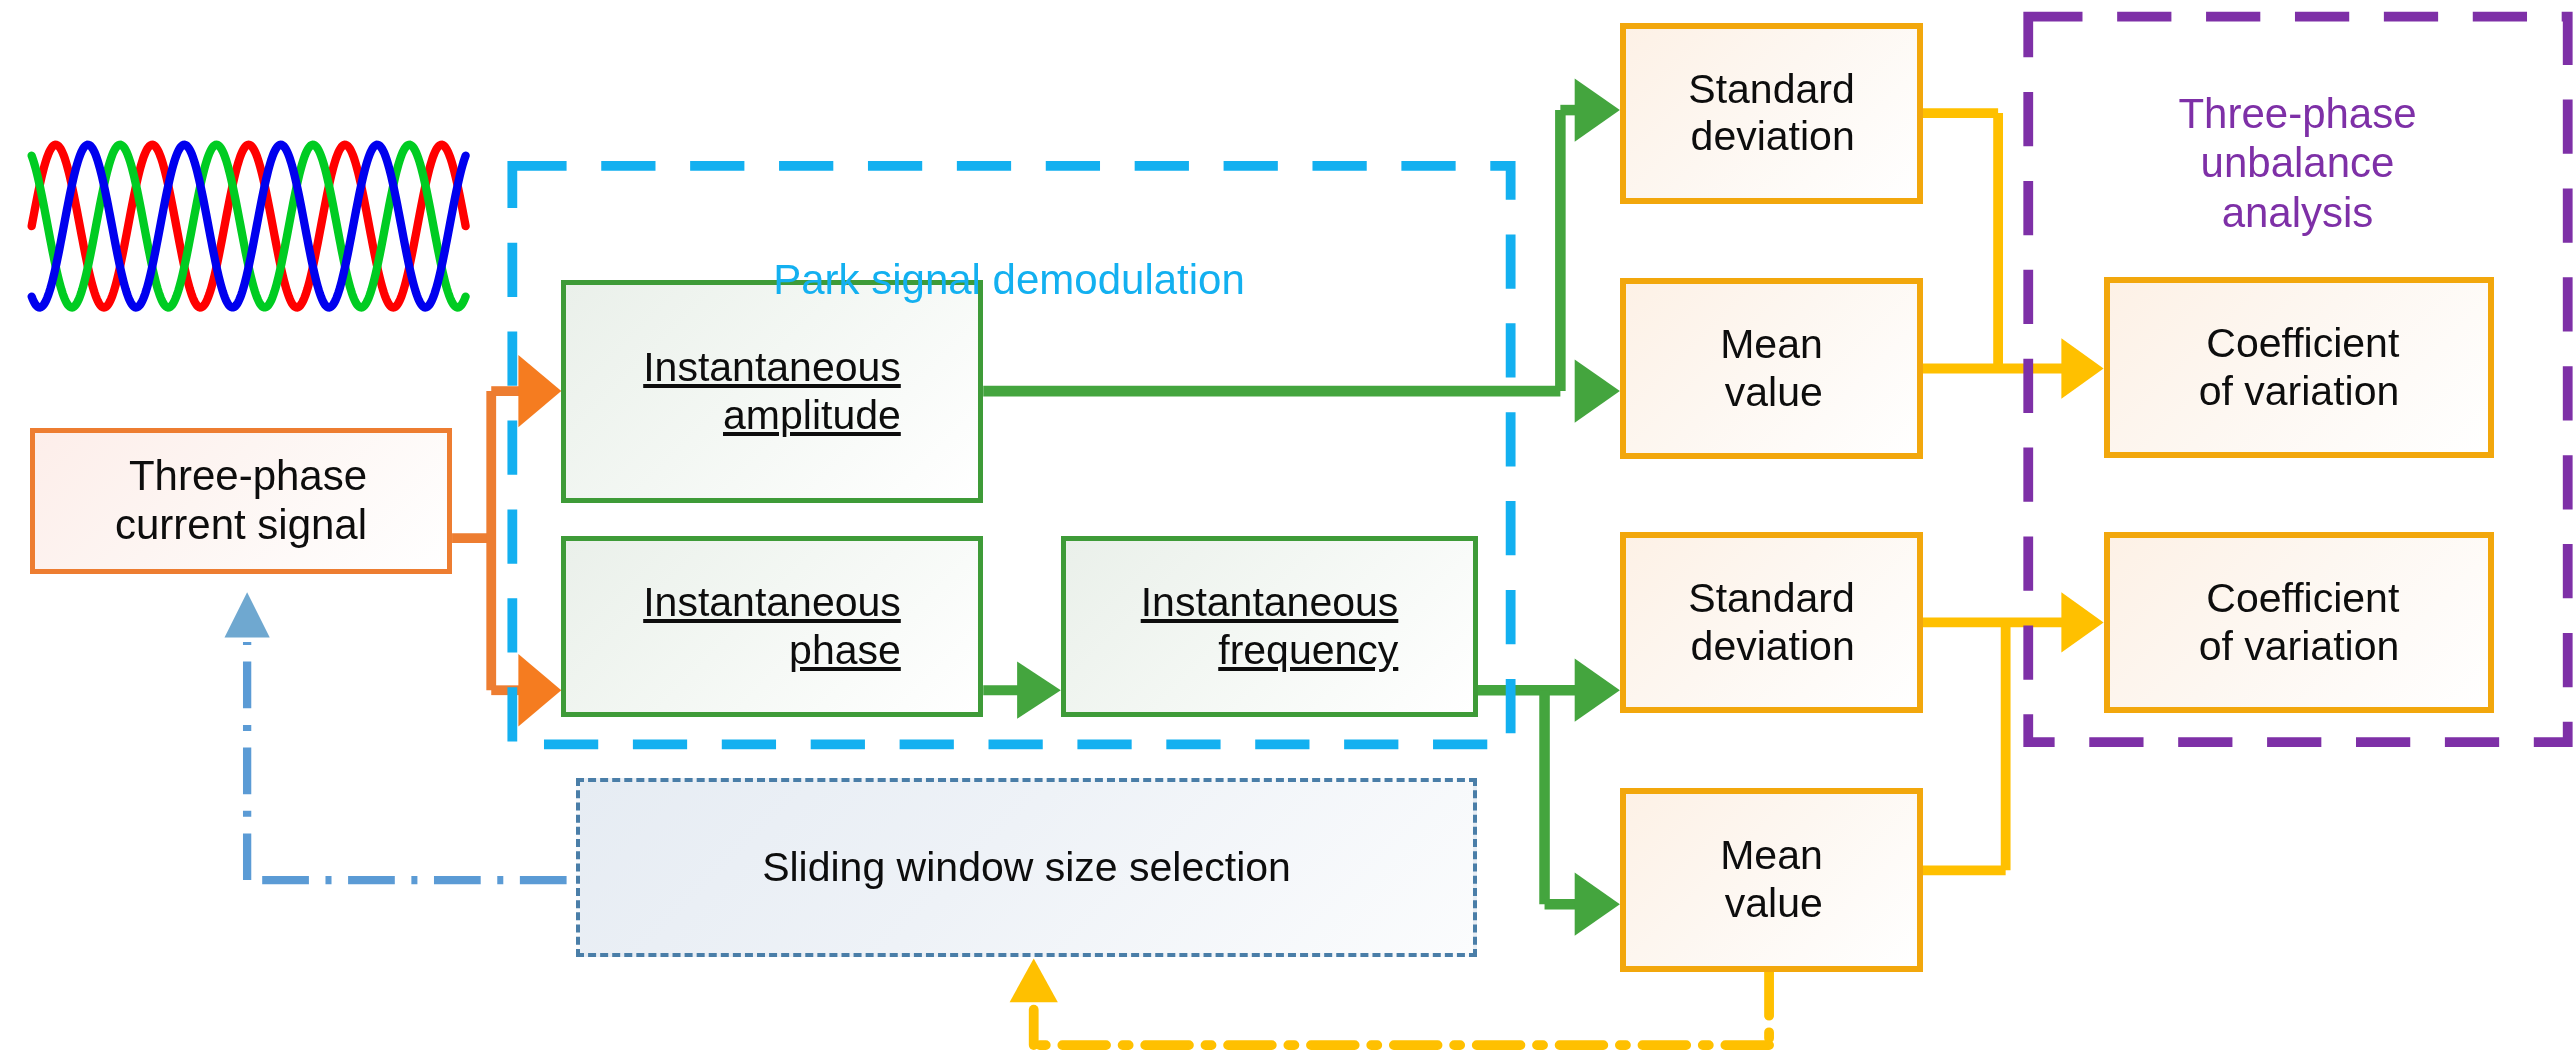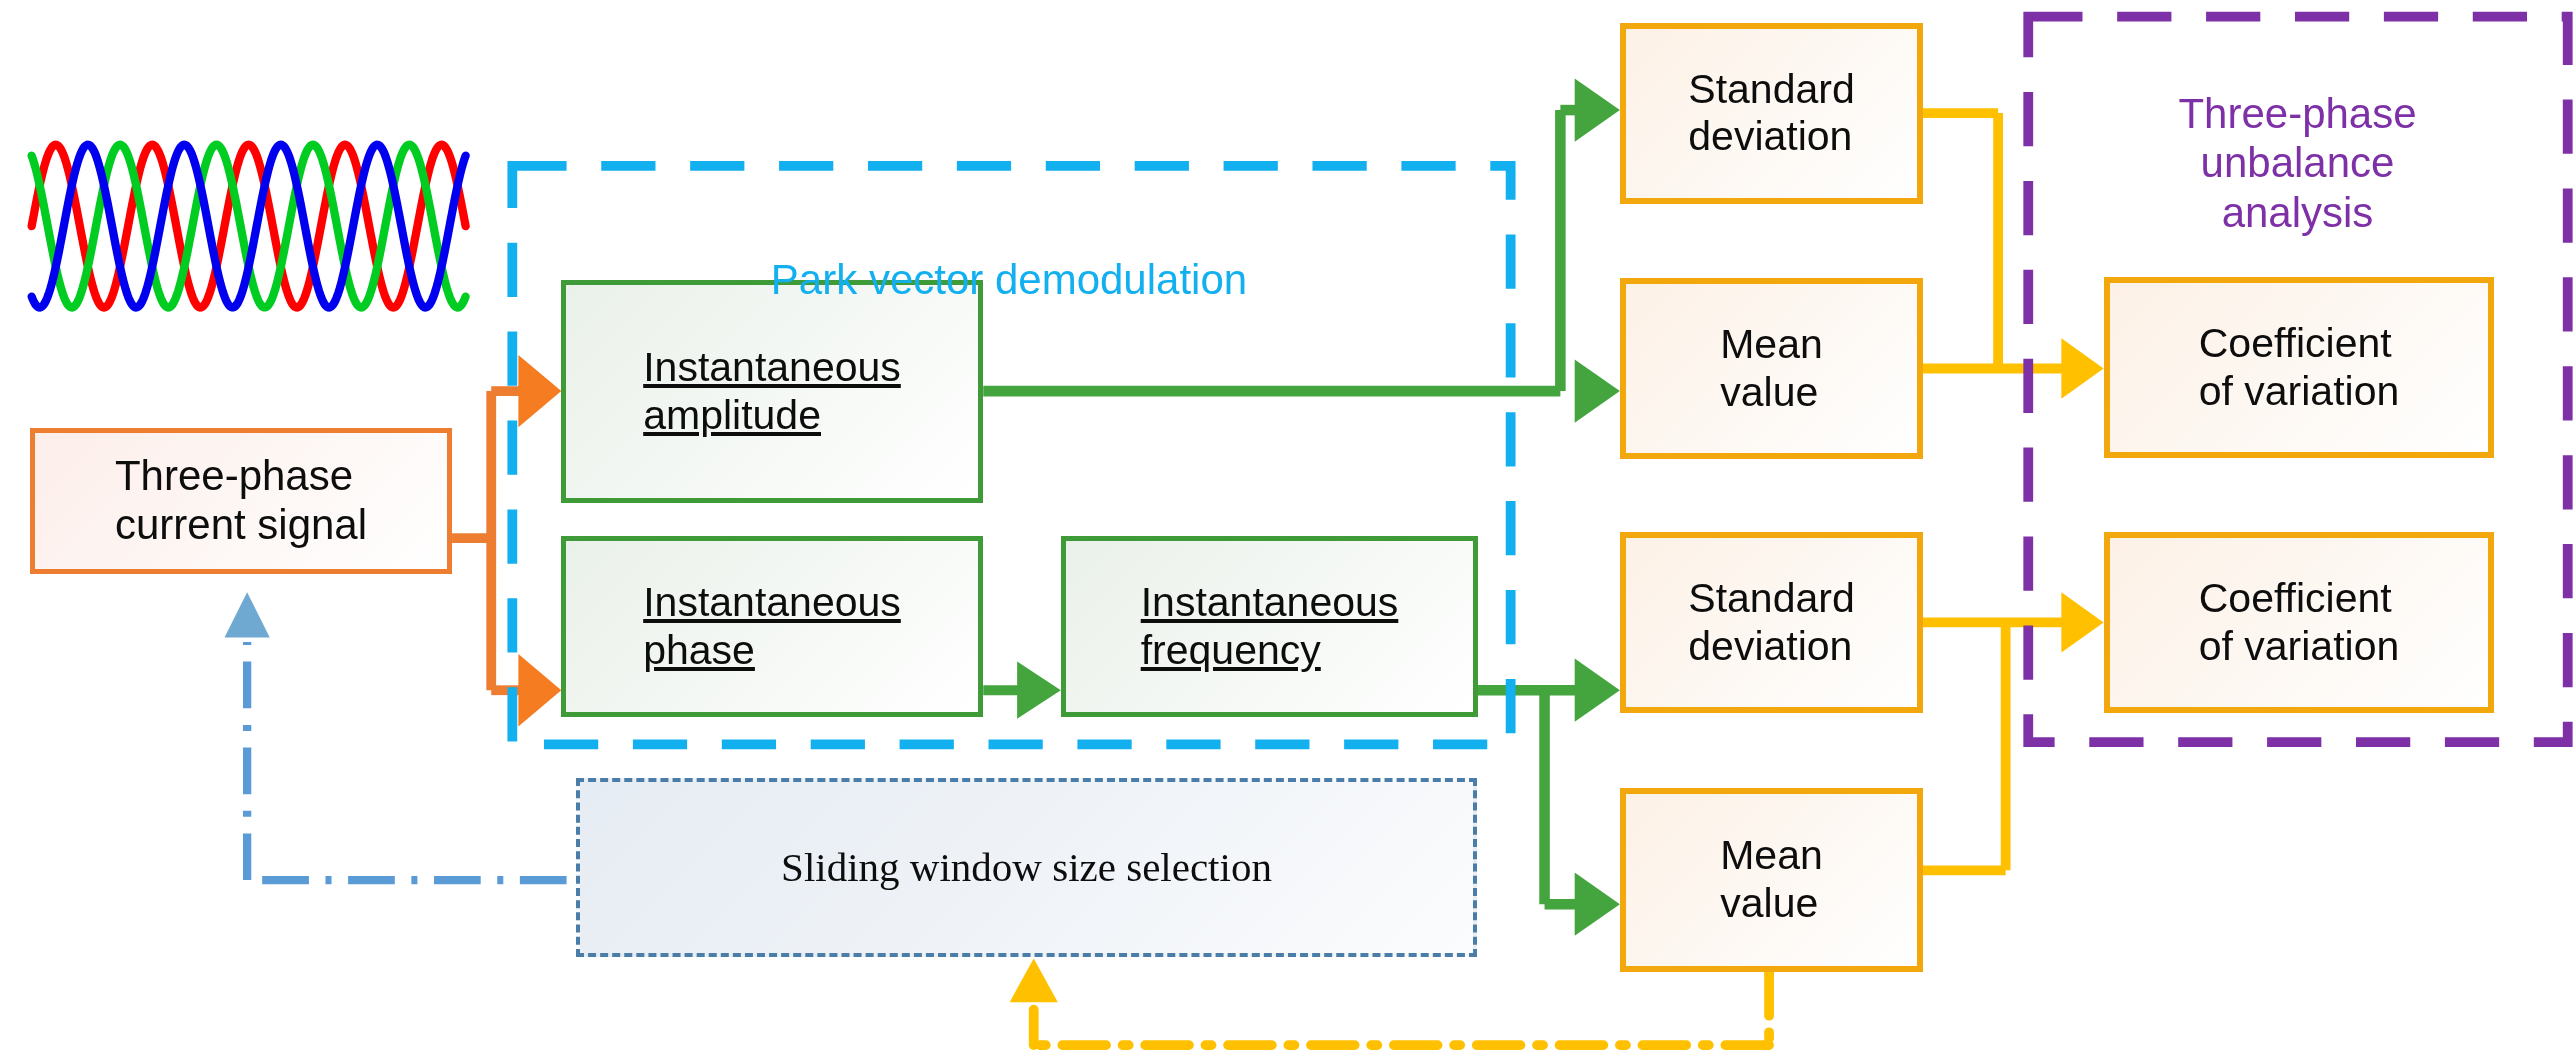--- a/index.html
+++ b/index.html
@@ -1,21 +1,21 @@
 <!DOCTYPE html>
 <html style="font-size:12px"><head>
 <meta charset="utf-8">
 <style>
   html,body{margin:0;padding:0;background:#ffffff;}
   body{font-family:"Liberation Sans", sans-serif;}
   #stage{position:relative;width:2576px;height:1061px;background:#fff;overflow:hidden;}
   #svgroot{position:absolute;left:0;top:0;width:2576px;height:1061px;}
 
   .node{position:absolute;box-sizing:border-box;display:flex;align-items:center;
-        justify-content:center;text-align:left;color:#0d0d0d;line-height:1.16;}
+        justify-content:center;text-align:right;color:#0d0d0d;line-height:1.16;}
   .node .lbl{display:block;padding:0 7.5px;white-space:pre-line;}
 
   
   .box-orange{border:5.3px solid #ED7D31;
      background:linear-gradient(135deg,#fdeeea 0%,#fdf5f2 42%,#ffffff 100%);}
   
   .box-green{border:5.3px solid #3E9B38;
      background:linear-gradient(135deg,#eaf0ea 0%,#f3f7f3 45%,#ffffff 100%);text-decoration:underline;}
   
   .box-amber{border:6px solid #F2A70C;
@@ -158,26 +158,26 @@
   <div class="node box-amber" style="left:2104px;top:277px;width:390px;height:181px;font-size:41px;">
     <span class="lbl">Coefficient
 of variation</span>
   </div>
 
   <div class="node box-amber" style="left:2104px;top:532px;width:390px;height:181px;font-size:41px;">
     <span class="lbl">Coefficient
 of variation</span>
   </div>
 
-  <div class="node box-dashdot" style="left:576px;top:778px;width:901px;height:179px;font-size:41px;font-family:Liberation Serif, serif;">
+  <div class="node box-dashdot" style="left:576px;top:778px;width:901px;height:179px;font-size:41px;">
     <span class="lbl">Sliding window size selection</span>
   </div>
 
   <div class="grp-label grp-cyan" style="left:527px;top:205px;width:964px;font-size:42px;">
-    <span>Park vector demodulation</span>
+    <span>Park signal demodulation</span>
   </div>
 
   <div class="grp-label grp-purple" style="left:2049px;top:39px;width:497px;font-size:42px;">
     <span>Three-phase
 unbalance
 analysis</span>
   </div>
 
 </div>
 

